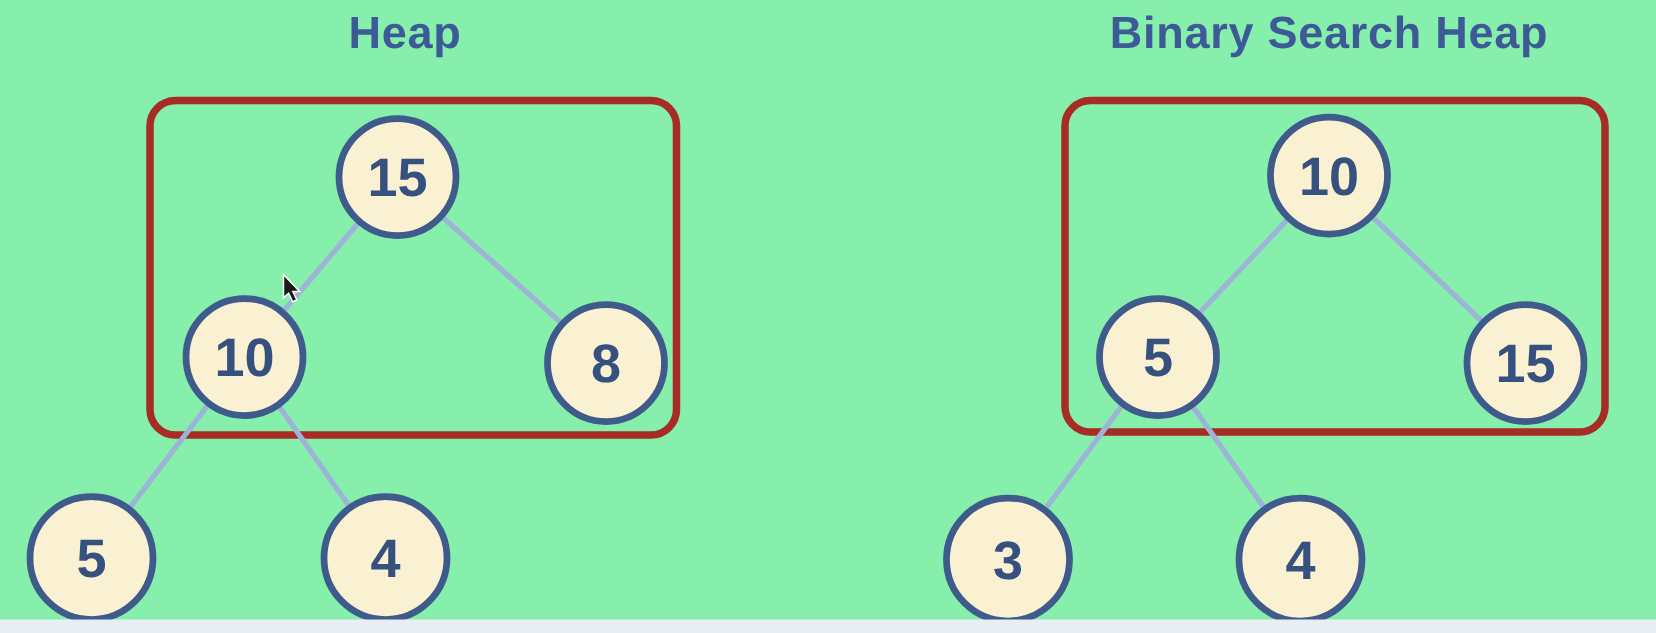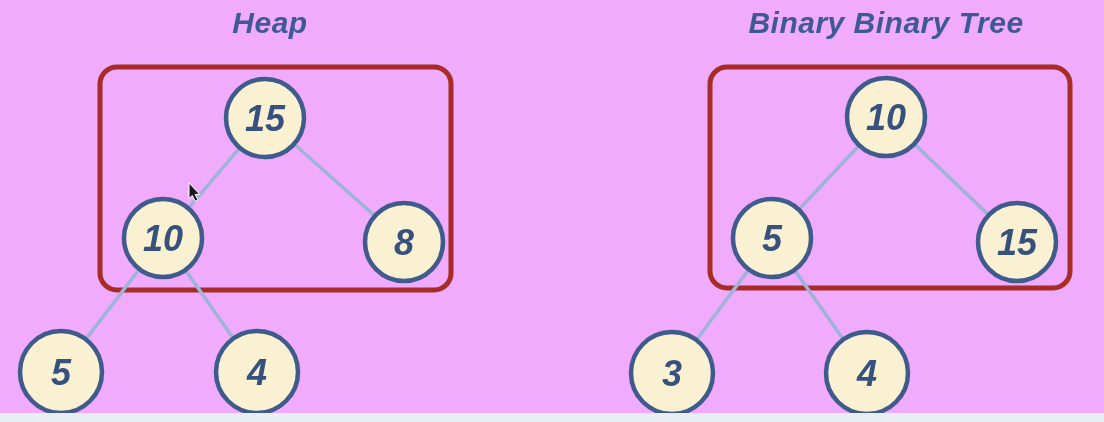--- a/index.html
+++ b/index.html
@@ -34,23 +34,23 @@
   .node-text{
     font-family:"Liberation Sans", sans-serif;
     font-weight:700;
     font-size:36px;
     text-anchor:middle;
   }
 </style>
 </head>
 <body>
 
-<div class="stage" style="background: #f0abfc; font-style: italic;">
+<div class="stage" style="background: #86efac;">
   <div class="title" id="title-0" style="left: 270px; top: 6px; color: rgb(61, 90, 151);">Heap</div>
-  <div class="title" id="title-1" style="left: 886px; top: 6px; color: rgb(61, 90, 151);">Binary Binary Tree</div>
+  <div class="title" id="title-1" style="left: 886px; top: 6px; color: rgb(61, 90, 151);">Binary Search Heap</div>
   <svg id="canvas" class="canvas" width="1104" height="422" viewBox="0 0 1104 422">
       <g>
         <rect x="100" y="67" width="351" height="223" rx="17" ry="17" fill="none" stroke="#A62C25" stroke-width="5"></rect>
         <line x1="265" y1="118" x2="163" y2="238" stroke="#9DB3D8" stroke-width="3.5" stroke-linecap="round"></line>
         <line x1="265" y1="118" x2="404" y2="242" stroke="#9DB3D8" stroke-width="3.5" stroke-linecap="round"></line>
         <line x1="163" y1="238" x2="61" y2="372" stroke="#9DB3D8" stroke-width="3.5" stroke-linecap="round"></line>
         <line x1="163" y1="238" x2="257" y2="372" stroke="#9DB3D8" stroke-width="3.5" stroke-linecap="round"></line>
         <g>
           <circle cx="265" cy="118" r="39" fill="#FAF0D2" stroke="#3E5B8C" stroke-width="4.5"></circle>
           <text x="265" y="118" dy="0.36em" class="node-text" fill="#36517E">15</text>

